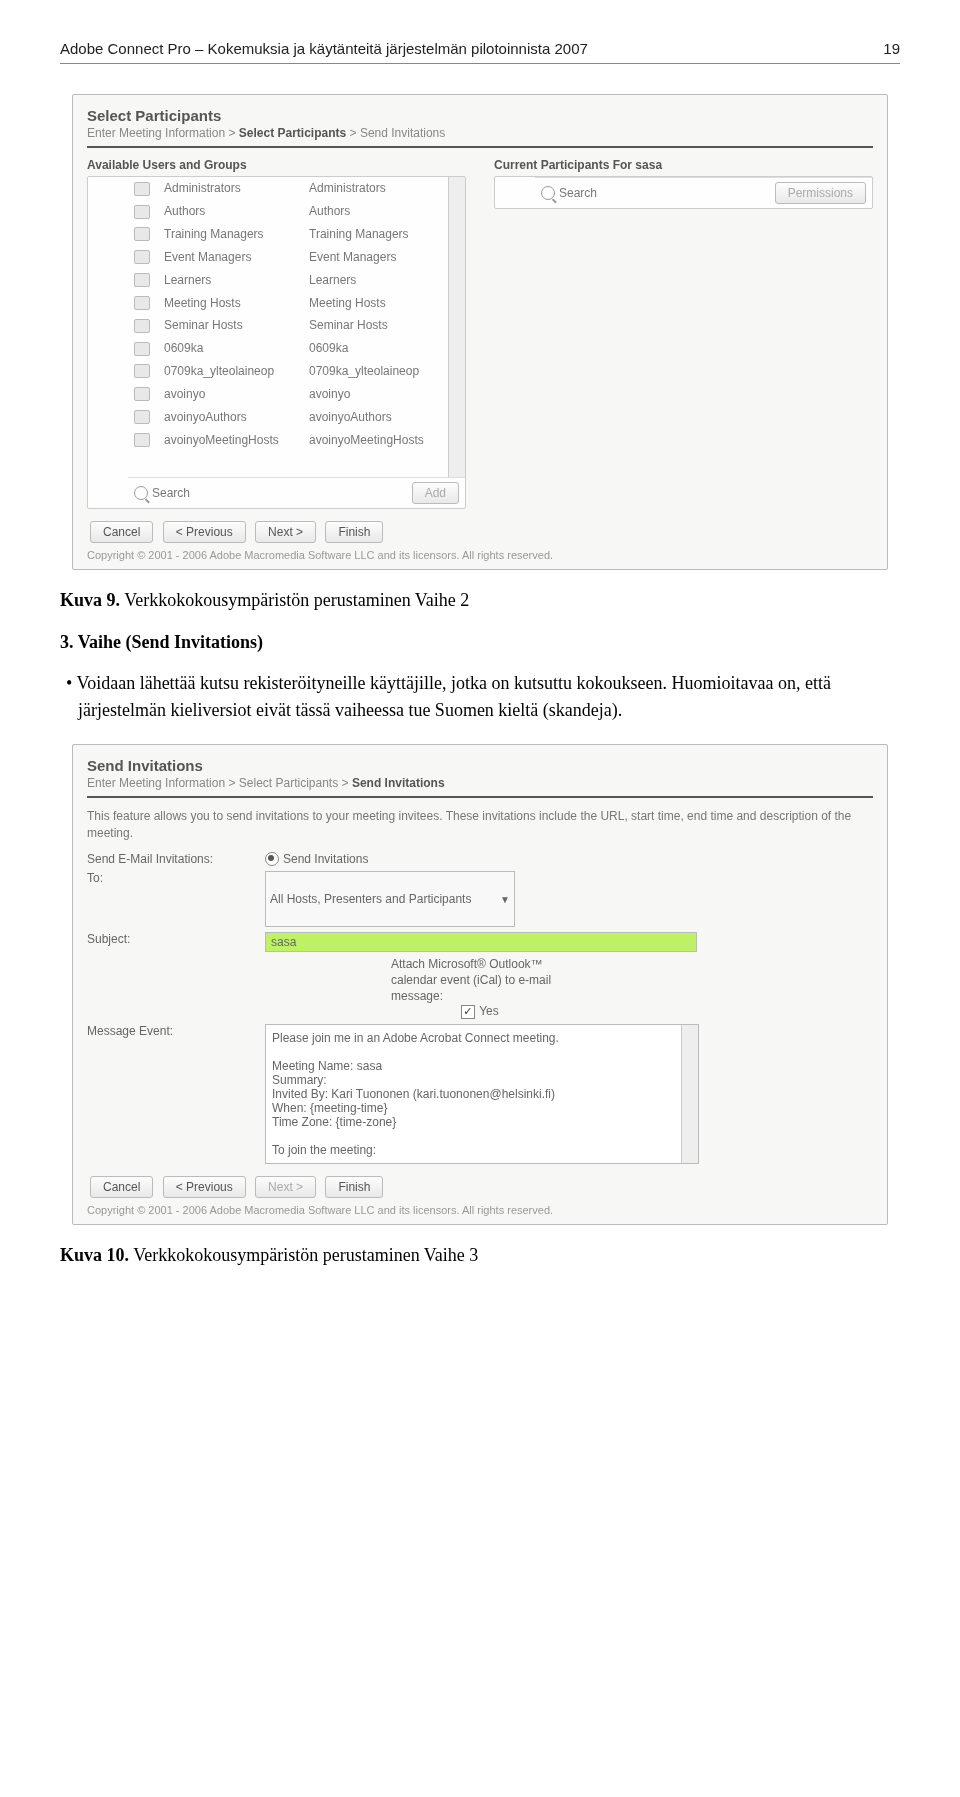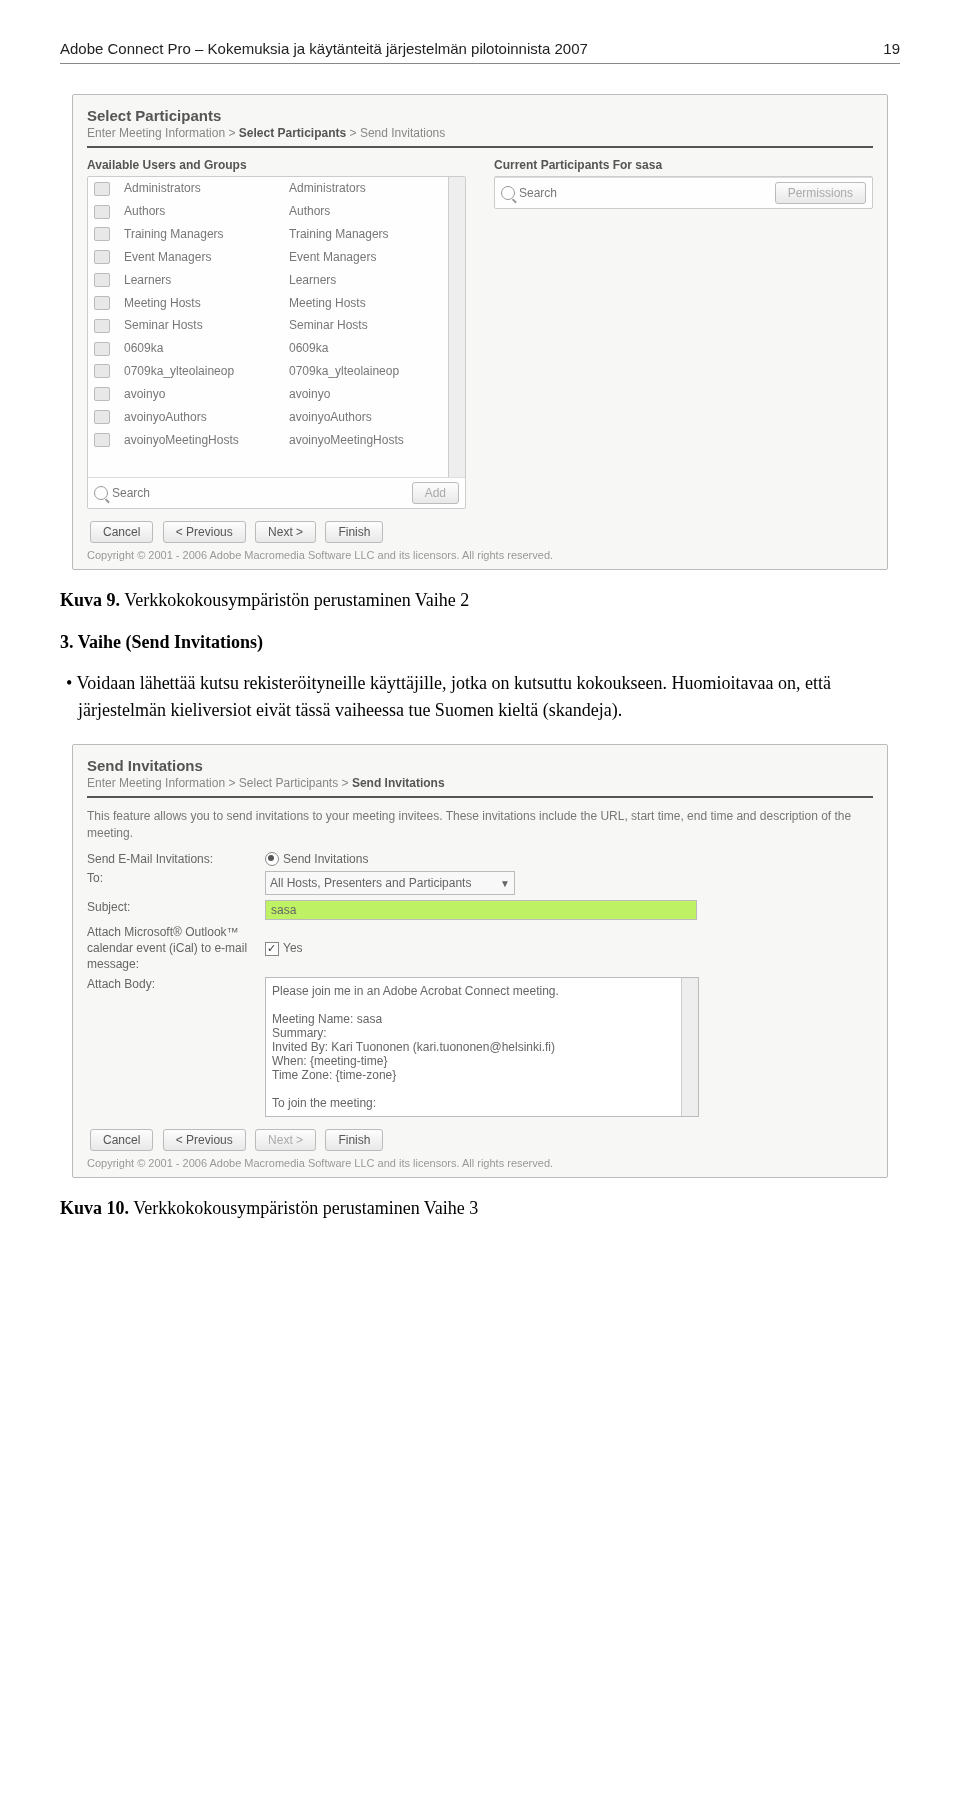--- a/index.html
+++ b/index.html
@@ -77,20 +77,21 @@
   }
   .shot .dual {
     display: flex;
     gap: 16px;
   }
   .shot .pane {
     flex: 1;
     background: #fefefe;
     border: 1px solid #ccc;
     border-radius: 2px;
+    padding-left: 40px;
   }
   .shot table.list {
     width: 100%;
     border-collapse: collapse;
   }
   .shot table.list td {
     padding: 4px 6px;
     font-size: 12px;
     color: #777;
     white-space: nowrap;
@@ -165,21 +166,21 @@
   
   .form-row { display:flex; margin:5px 0; }
   .form-row .fl { width: 170px; color:#666; font-size:12px; padding-right:8px; }
   .form-row .fv { flex:1; color:#666; font-size:12px; }
   .radio { display:inline-block; width:12px; height:12px; border:1px solid #888; border-radius:50%; vertical-align:middle; margin-right:4px; background:#fff; position:relative;}
   .radio.checked::after { content:""; position:absolute; width:6px; height:6px; background:#555; border-radius:50%; top:2px; left:2px;}
   .checkbox { display:inline-block; width:12px; height:12px; border:1px solid #888; background:#fff; vertical-align:middle; margin-right:4px; position:relative;}
   .checkbox.checked::after { content:"✓"; position:absolute; font-size:11px; line-height:12px; left:1px; top:-1px; color:#333; }
   .select {
     display:inline-flex; align-items:center; justify-content:space-between;
-    border:1px solid #bbb; background:#f8f8f8; padding:4px 4px; min-width:240px;
+    border:1px solid #bbb; background:#f8f8f8; padding:20px 4px; min-width:240px;
   }
   .select .sel-arrow { font-size:10px; color:#666; }
   .textarea {
     border:1px solid #bbb; background:#fff; padding:6px; width: 420px; min-height:120px;
     font-size:12px; color:#666; display:flex;
   }
   .textarea .ta-body { flex:1; }
   .textarea .ta-scroll { width:16px; background:#eee; border-left:1px solid #ccc; margin:-6px -6px -6px 6px; }
   .inputline { border:1px solid #bbb; background:#bef264; padding:2px 5px; display:inline-block; min-width:420px; }
   .intro { font-size:12px; color:#777; margin-bottom:10px; line-height:1.4;}
@@ -350,29 +351,29 @@
       </div>
     </div>
 
     <div class="form-row">
       <div class="fl">Subject:</div>
       <div class="fv">
         <span class="inputline"><span>sasa</span></span>
       </div>
     </div>
 
-    <div class="form-row" style="align-items:center;">
+    <div class="form-row" style="align-items:center;flex-direction:column;">
       <div class="fl" style="line-height:1.3;">Attach Microsoft® Outlook™ calendar event (iCal) to e-mail message:</div>
       <div class="fv">
         <span><span class="checkbox checked"></span><span>Yes</span></span>
       </div>
     </div>
 
     <div class="form-row">
-      <div class="fl">Attach Body:</div>
+      <div class="fl">Message Event:</div>
       <div class="fv">
         <div class="textarea">
           <div class="ta-body">
             <div>Please join me in an Adobe Acrobat Connect meeting.</div>
             <div>&nbsp;</div>
             <div>Meeting Name:  sasa</div>
             <div>Summary:</div>
             <div>Invited By: Kari Tuononen (kari.tuononen@helsinki.fi)</div>
             <div>When:  {meeting-time}</div>
             <div>Time Zone:  {time-zone}</div>

